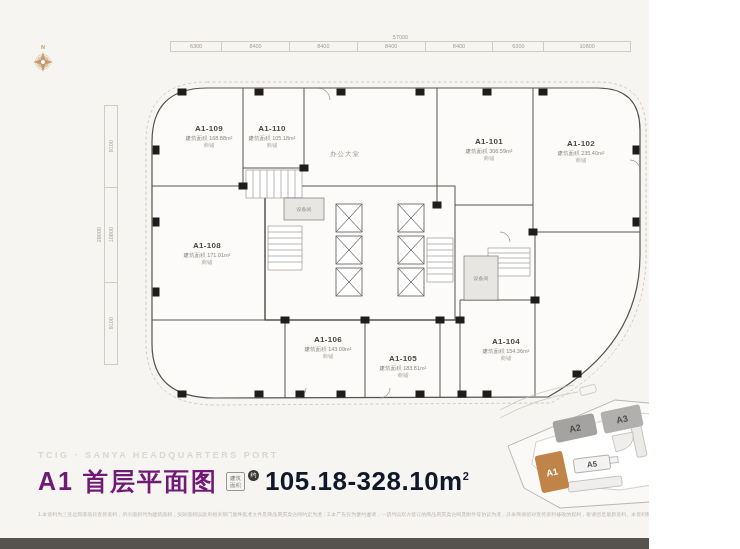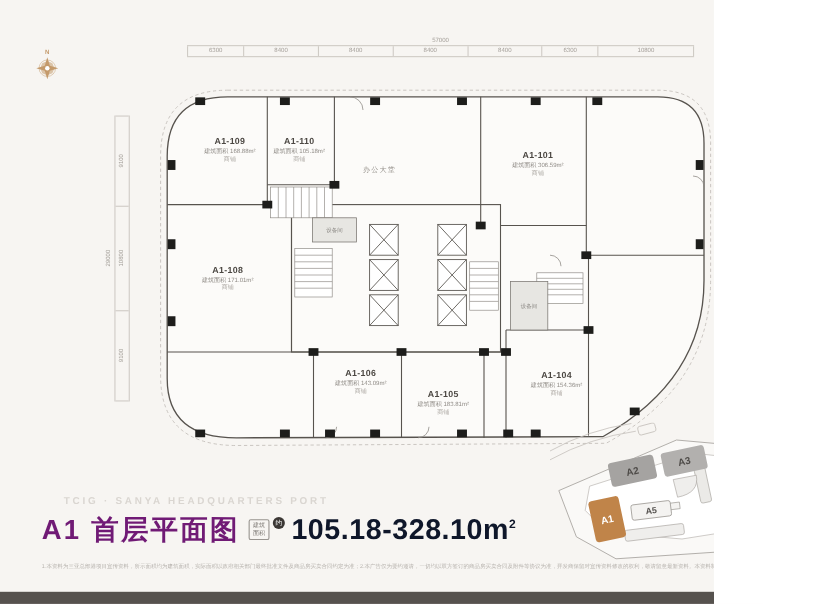--- a/index.html
+++ b/index.html
@@ -21,21 +21,21 @@
 
   
   .plan-svg{position:absolute;left:0;top:0;}
   .unit-label{position:absolute;transform:translateX(-50%);text-align:center;line-height:1.2;width:90px;}
   .u-id{font-size:8px;font-weight:bold;color:#4B4742;letter-spacing:.3px;}
   .u-area{font-size:5.5px;color:#8F8B86;margin-top:1px;}
   .u-type{font-size:5.5px;color:#AFABA6;margin-top:1px;}
 
   
   .footer{position:absolute;left:38px;top:450px;width:680px;}
-  .brand{font-size:9px;font-weight:bold;letter-spacing:2.5px;color:#DAD6D1;margin-left:20px;}
+  .brand{font-size:9px;font-weight:bold;letter-spacing:2.5px;color:#DAD6D1;}
   .title-row{display:flex;align-items:center;margin-top:5px;gap:8px;}
   .title{font-size:25px;color:#701a75;font-weight:bold;margin:0;letter-spacing:2px;}
   .area-box{width:17px;height:17px;border:1px solid #98948F;border-radius:2px;display:flex;flex-direction:column;align-items:center;justify-content:center;font-size:5.5px;color:#7C7873;line-height:1.2;}
   .approx-badge{width:11px;height:11px;border-radius:50%;background:#3B3734;color:#FFF;font-size:6px;display:flex;align-items:center;justify-content:center;margin-left:-5px;margin-top:-12px;}
   .area-range{font-size:26px;font-weight:bold;color:#0f172a;letter-spacing:.5px;margin-left:-2px;}
   .area-range sup{font-size:11px;}
   .disclaimer{margin-top:13px;font-size:5px;color:#B8B4AF;white-space:nowrap;overflow:hidden;width:672px;}
   .bottom-bar{position:absolute;left:0;top:538px;width:740px;height:11px;background:#56524E;}
 
   .compass{position:absolute;left:27px;top:42px;}
@@ -203,20 +203,25 @@
   <div class="unit-label" style="left:272px;top:124px">
     <div class="u-id">A1-110</div>
     <div class="u-area"><span>建筑面积</span> <span>105.18m²</span></div>
     <div class="u-type">商铺</div>
   </div>
   <div class="unit-label" style="left:489px;top:137px">
     <div class="u-id">A1-101</div>
     <div class="u-area"><span>建筑面积</span> <span>306.59m²</span></div>
     <div class="u-type">商铺</div>
   </div>
+  <div class="unit-label" style="left:581px;top:139px">
+    <div class="u-id">A1-102</div>
+    <div class="u-area"><span>建筑面积</span> <span>235.40m²</span></div>
+    <div class="u-type">商铺</div>
+  </div>
   <div class="unit-label" style="left:506px;top:337px">
     <div class="u-id">A1-104</div>
     <div class="u-area"><span>建筑面积</span> <span>154.36m²</span></div>
     <div class="u-type">商铺</div>
   </div>
   <div class="unit-label" style="left:403px;top:354px">
     <div class="u-id">A1-105</div>
     <div class="u-area"><span>建筑面积</span> <span>183.81m²</span></div>
     <div class="u-type">商铺</div>
   </div>

